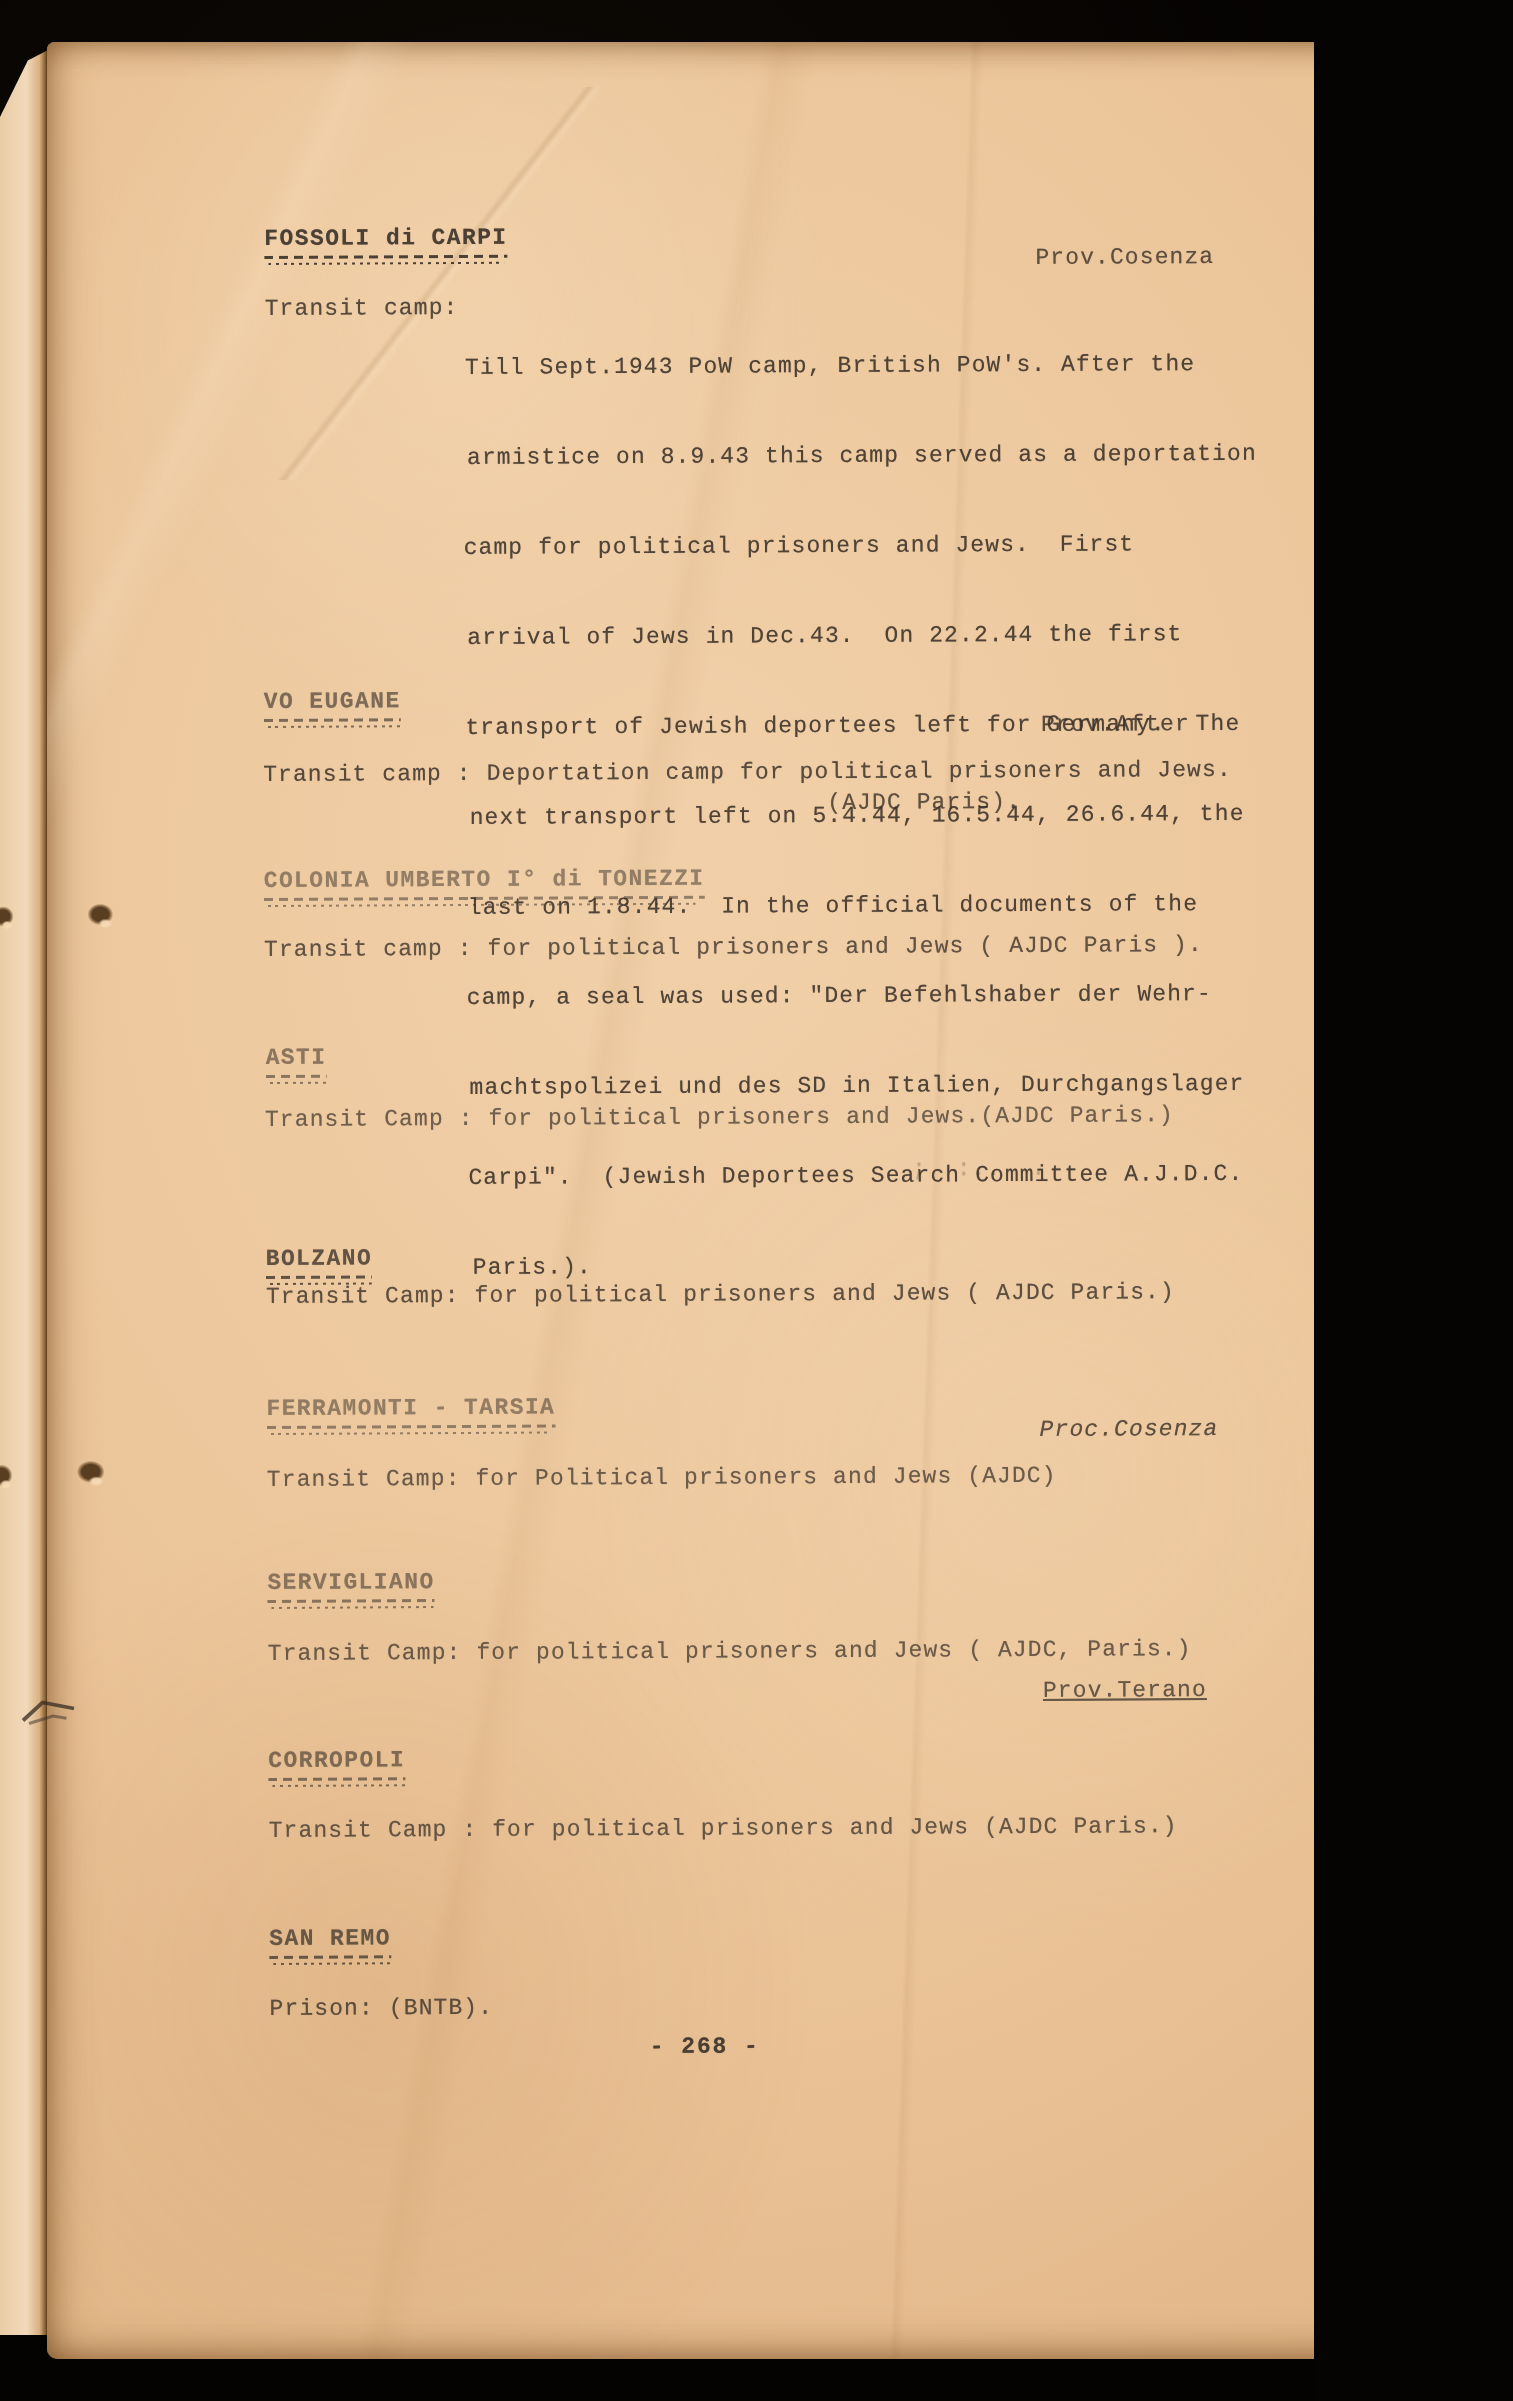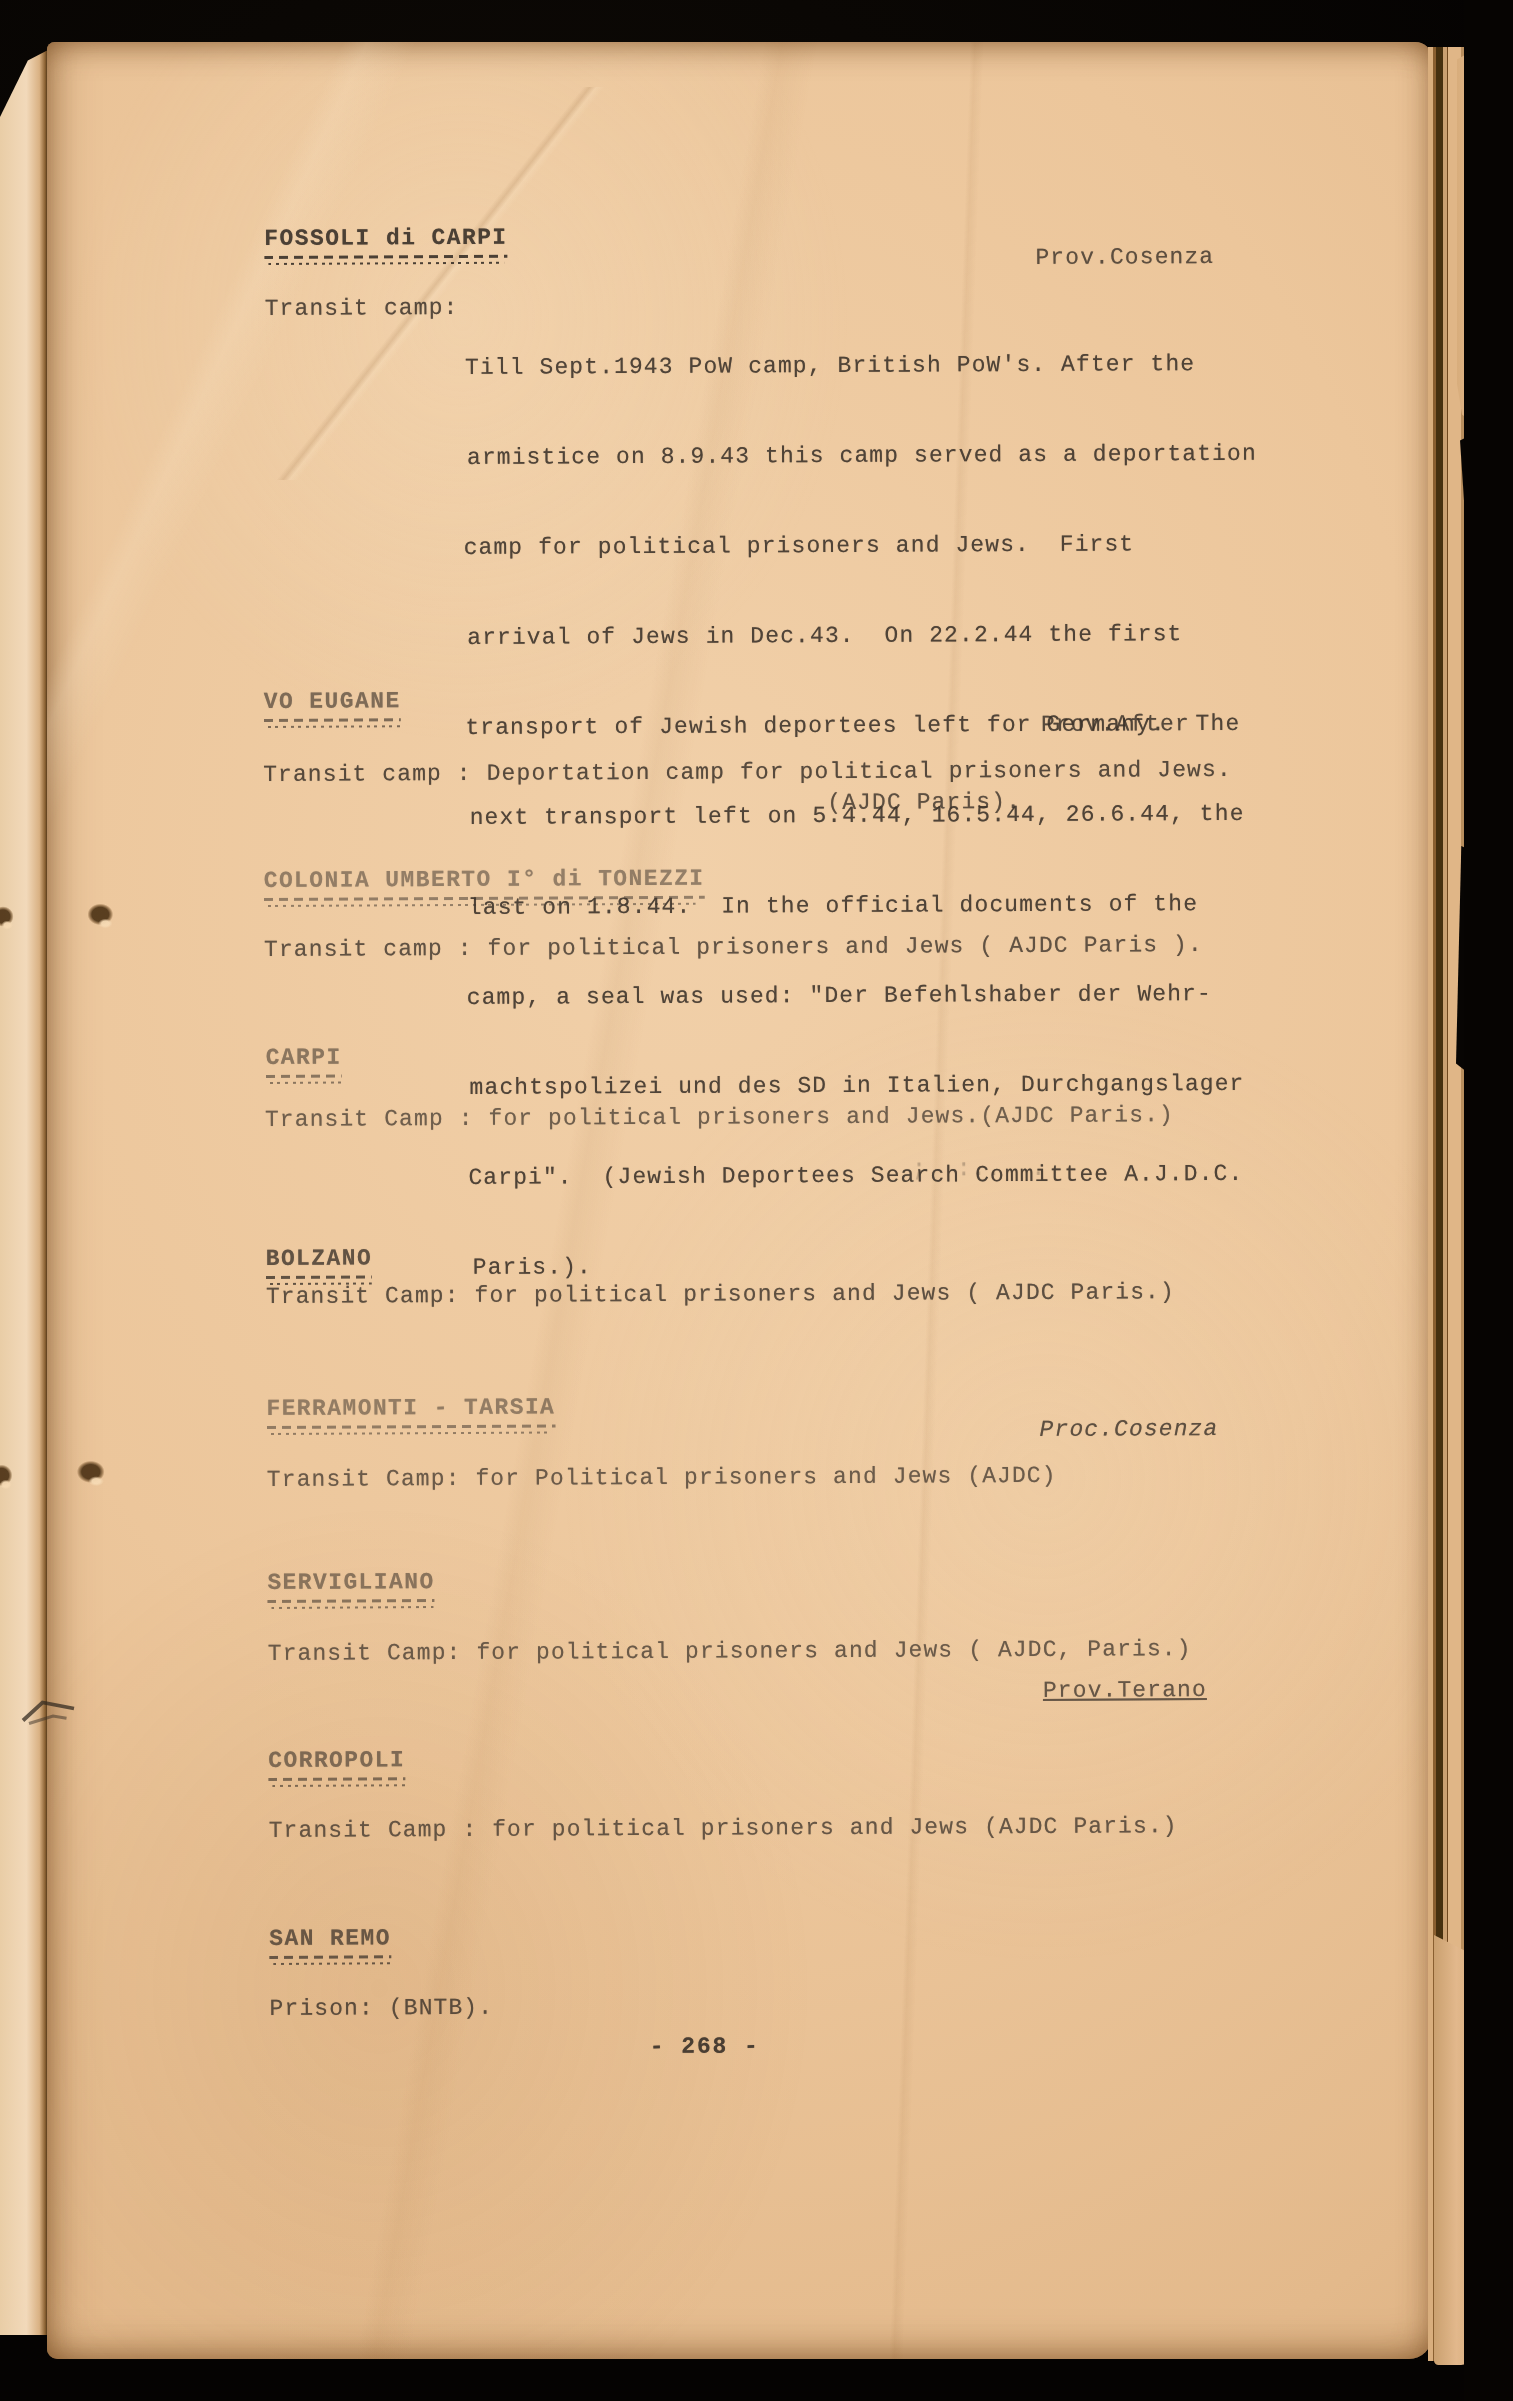--- a/index.html
+++ b/index.html
@@ -1,17 +1,17 @@
 <!DOCTYPE html>
 <html style="font-size:12px"><head>
 <meta charset="utf-8">
 <style>
   html,body{margin:0;padding:0;background:#060402;}
   #canvas{
-    position:relative;width:1464px;height:2401px;overflow:hidden;
+    position:relative;width:1314px;height:2401px;overflow:hidden;
     background:radial-gradient(75% 55% at 38% 28%, #130d08 0%, #0a0704 55%, #050302 100%);
     font-family:"Liberation Mono","DejaVu Sans Mono",monospace;
   }
   
   .page{
     position:absolute;left:47px;top:42px;width:1385px;height:2317px;
     border-radius:7.6px 16.6px 23px 10.6px;
     background:radial-gradient(120% 90% at 46% 36%, #f1d0a9 0%, #ecc69b 45%, #e3b98b 78%, #d7aa79 100%);
     box-shadow:
       inset 0 13.6px 32px -13.6px rgba(105,62,20,.55),
@@ -156,21 +156,21 @@
     </div>
 
     <div class="t h o62" style="left:266px;top:687px;">VO EUGANE</div>
     <div class="t o84" style="left:1043px;top:714px;">Prov.After</div>
     <div class="t o84" style="left:265px;top:760px;">Transit camp : Deportation camp for political prisoners and Jews.</div>
     <div class="t o80" style="left:829px;top:791px;">(AJDC Paris).</div>
 
     <div class="t h o50" style="left:265px;top:866px;">COLONIA UMBERTO I° di TONEZZI</div>
     <div class="t o78" style="left:265px;top:935px;">Transit camp : for political prisoners and Jews ( AJDC Paris ).</div>
 
-    <div class="t h o55" style="left:266px;top:1043px;">CARPI</div>
+    <div class="t h o55" style="left:266px;top:1043px;">ASTI</div>
     <div class="t o70" style="left:265px;top:1105px;">Transit Camp : for political prisoners and Jews.(AJDC Paris.)</div>
     <div class="t smudge" style="left:912px;top:1158px;">;  :..  .</div>
 
     <div class="t h o78" style="left:265px;top:1244px;">BOLZANO</div>
     <div class="t o80" style="left:265px;top:1282px;">Transit Camp: for political prisoners and Jews ( AJDC Paris.)</div>
 
     <div class="t h o50" style="left:265px;top:1394px;">FERRAMONTI - TARSIA</div>
     <div class="t o80" style="left:1038px;top:1419px;font-style:italic;">Proc.Cosenza</div>
     <div class="t o72" style="left:265px;top:1465px;">Transit Camp: for Political prisoners and Jews (AJDC)</div>
 

